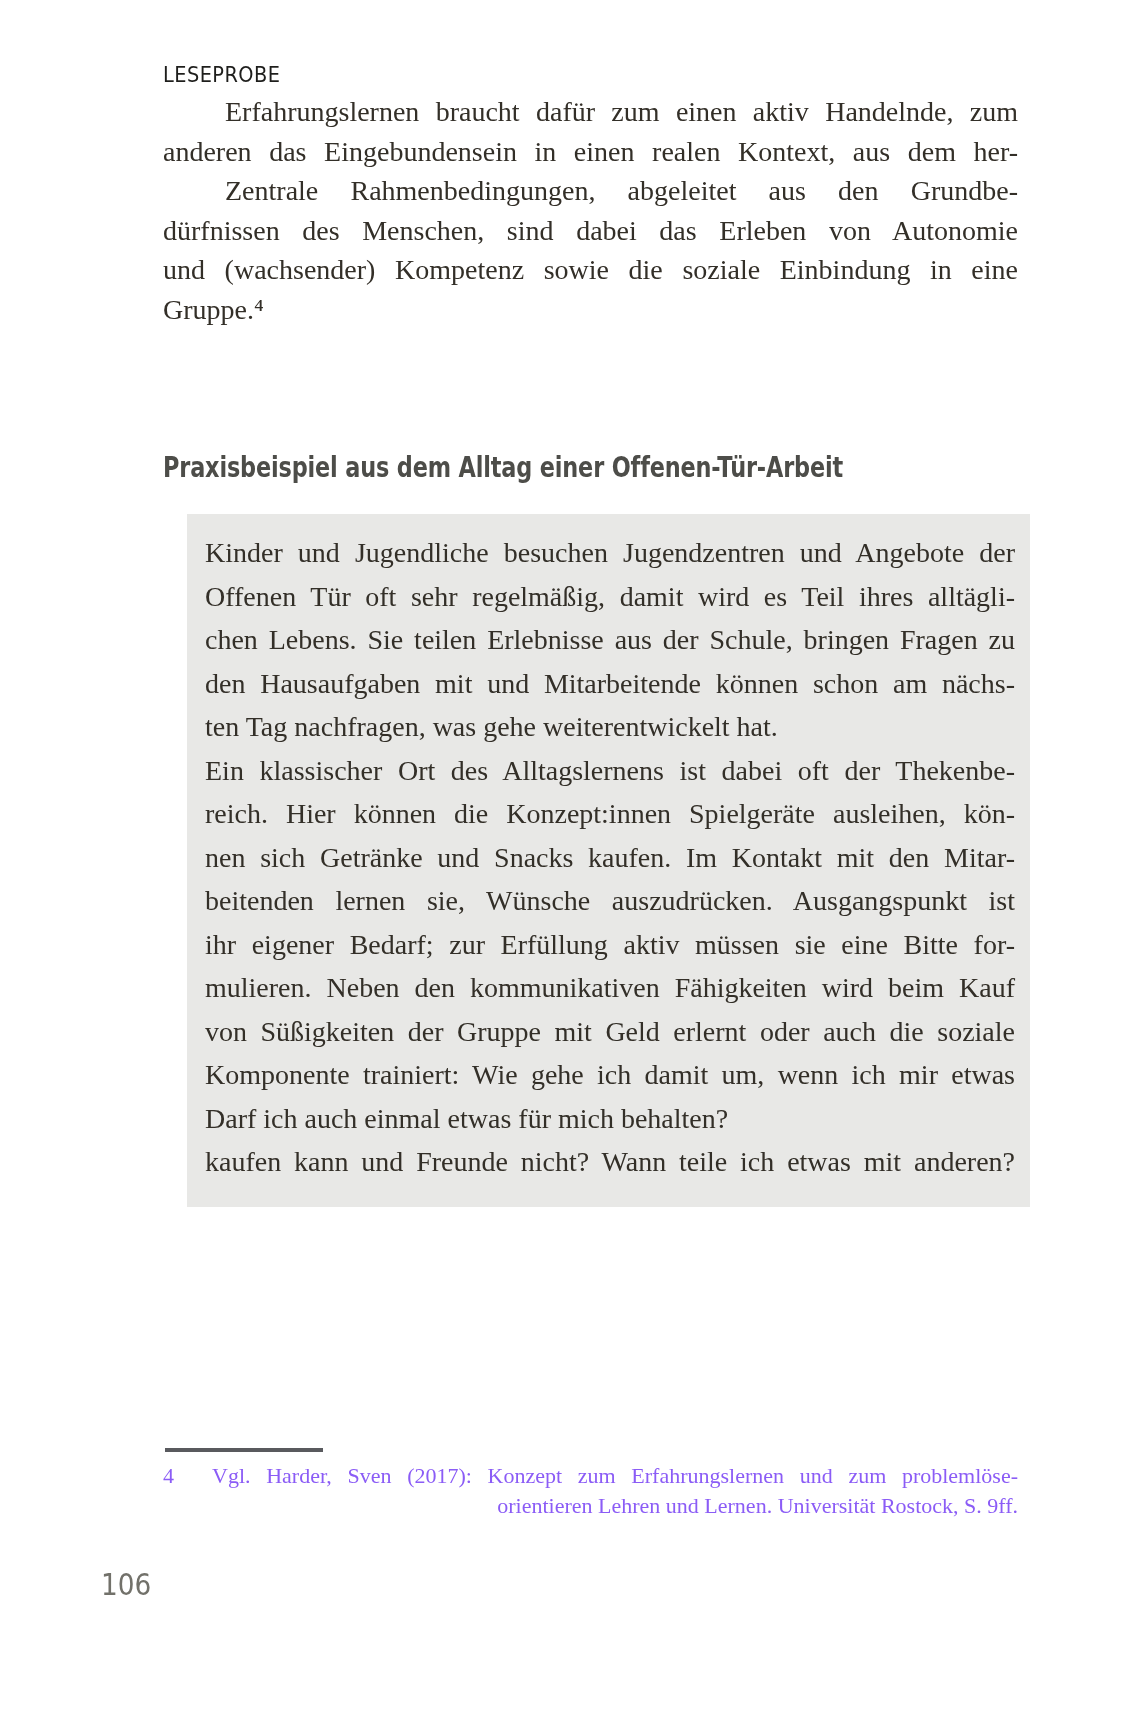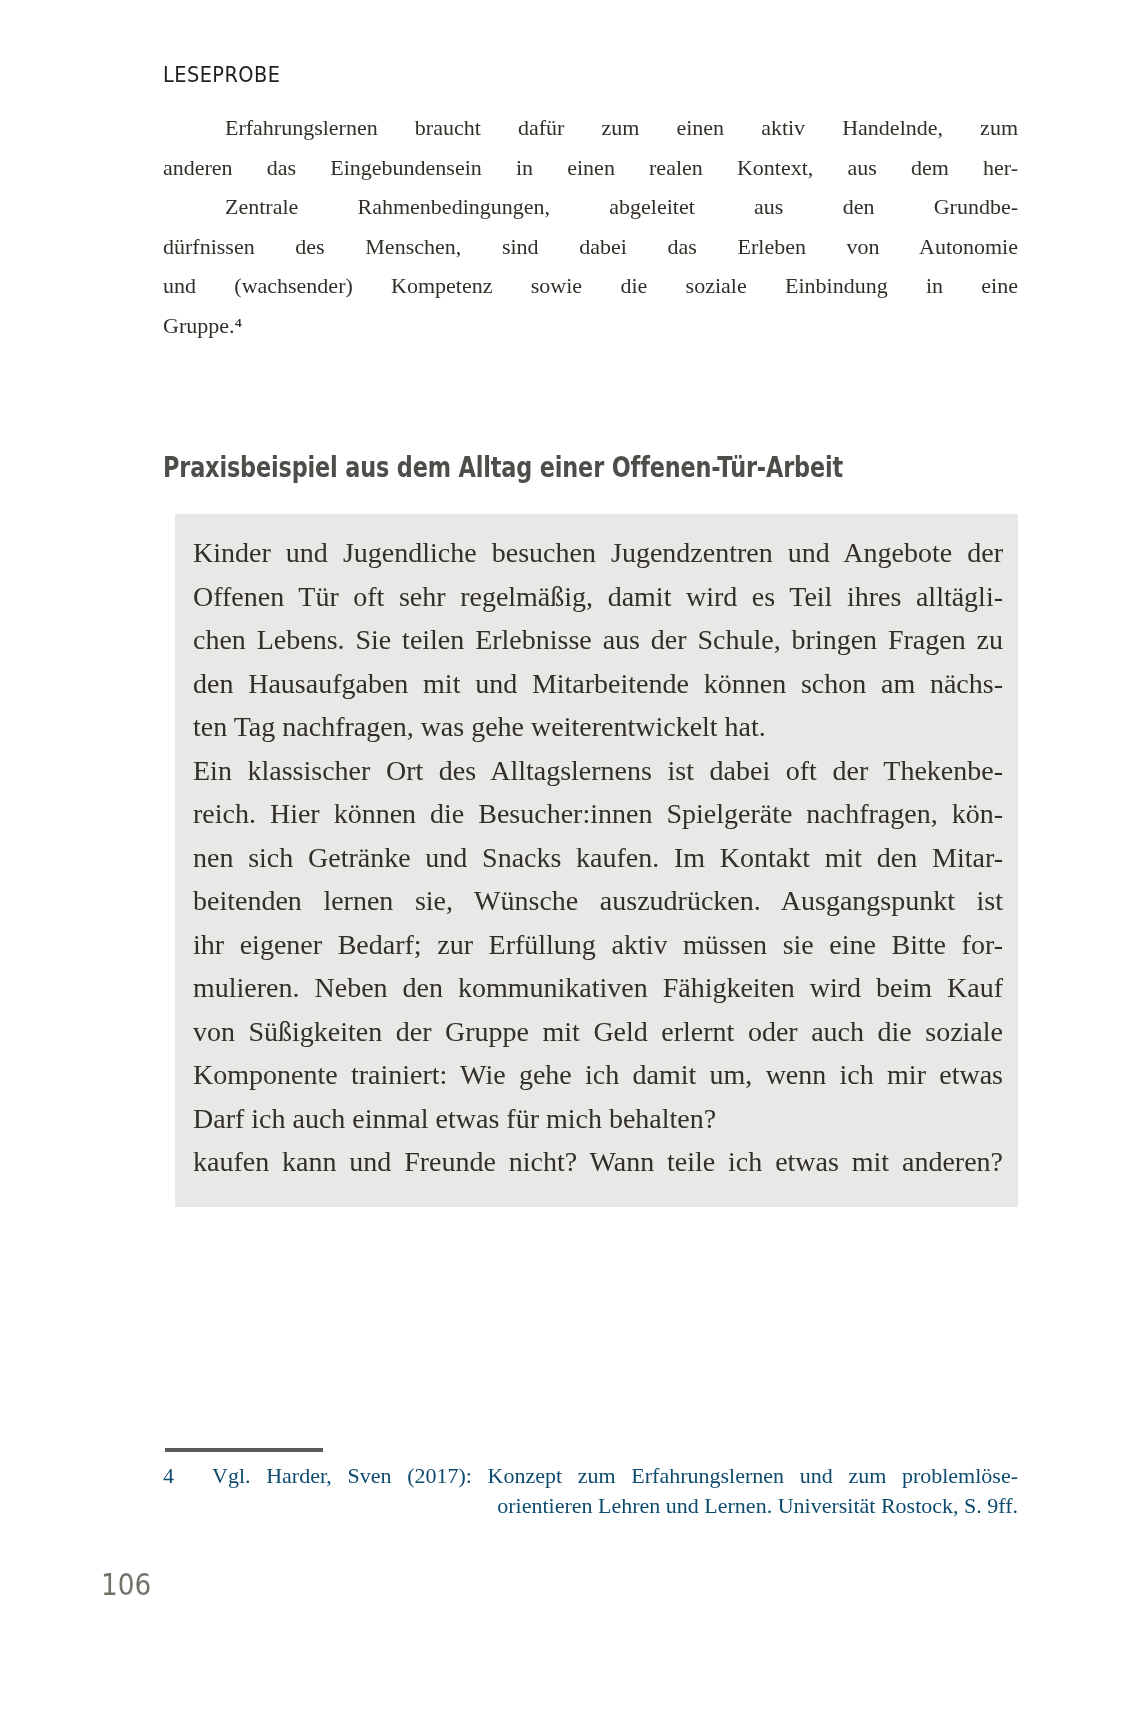--- a/index.html
+++ b/index.html
@@ -28,23 +28,23 @@
     color: #1e1e1c;
     transform: scaleX(0.88);
     transform-origin: left top;
     white-space: nowrap;
   }
 
   
   .body-text {
     position: absolute;
     left: 163px;
-    top: 108px;
+    top: 92px;
     width: 855px;
-    font-size: 22px;
+    font-size: 28px;
     line-height: 39.5px;
     color: #332f28;
   }
 
   .tline {
     text-align: justify;
     text-align-last: justify;
     white-space: nowrap;
   }
   .tline.last {
@@ -96,21 +96,21 @@
     height: 4px;
     background: #595a5e;
   }
   .footnote {
     position: absolute;
     left: 163px;
     top: 1461px;
     width: 855px;
     font-size: 22px;
     line-height: 30px;
-    color: #0c4a6e;
+    color: #8b5cf6;
   }
   .footnote .fline1 {
     text-align: justify;
     text-align-last: justify;
     white-space: nowrap;
   }
   .footnote .marker {
     display: inline-block;
     width: 49px;
   }
@@ -142,29 +142,29 @@
       <div class="tline indent">Erfahrungslernen braucht dafür zum einen aktiv Handelnde, zum</div>
       <div class="tline">anderen das Eingebundensein in einen realen Kontext, aus dem her-</div>
       <div class="tline indent">Zentrale Rahmenbedingungen, abgeleitet aus den Grundbe-</div>
       <div class="tline">dürfnissen des Menschen, sind dabei das Erleben von Autonomie</div>
       <div class="tline">und (wachsender) Kompetenz sowie die soziale Einbindung in eine</div>
       <div class="tline last">Gruppe.⁴</div>
     </div>
 
   <div class="section-heading" style="color: rgb(77, 77, 73);">Praxisbeispiel aus dem Alltag einer Offenen-Tür-Arbeit</div>
 
-  <div class="example-box" style="background: rgb(232, 232, 230);">
+  <div class="example-box" style="background: rgb(232, 232, 230); margin-left: 12px;">
     <div class="box-text">
         <div class="tline">Kinder und Jugendliche besuchen Jugendzentren und Angebote der</div>
         <div class="tline">Offenen Tür oft sehr regelmäßig, damit wird es Teil ihres alltägli-</div>
         <div class="tline">chen Lebens. Sie teilen Erlebnisse aus der Schule, bringen Fragen zu</div>
         <div class="tline">den Hausaufgaben mit und Mitarbeitende können schon am nächs-</div>
         <div class="tline last">ten Tag nachfragen, was gehe weiterentwickelt hat.</div>
         <div class="tline">Ein klassischer Ort des Alltagslernens ist dabei oft der Thekenbe-</div>
-        <div class="tline">reich. Hier können die Besucher:innen Spielgeräte nachfragen, kön-</div>
+        <div class="tline">reich. Hier können die Konzept:innen Spielgeräte ausleihen, kön-</div>
         <div class="tline">nen sich Getränke und Snacks kaufen. Im Kontakt mit den Mitar-</div>
         <div class="tline">beitenden lernen sie, Wünsche auszudrücken. Ausgangspunkt ist</div>
         <div class="tline">ihr eigener Bedarf; zur Erfüllung aktiv müssen sie eine Bitte for-</div>
         <div class="tline">mulieren. Neben den kommunikativen Fähigkeiten wird beim Kauf</div>
         <div class="tline">von Süßigkeiten der Gruppe mit Geld erlernt oder auch die soziale</div>
         <div class="tline">Komponente trainiert: Wie gehe ich damit um, wenn ich mir etwas</div>
         <div class="tline last">Darf ich auch einmal etwas für mich behalten?</div>
         <div class="tline">kaufen kann und Freunde nicht? Wann teile ich etwas mit anderen?</div>
       </div>
   </div>

